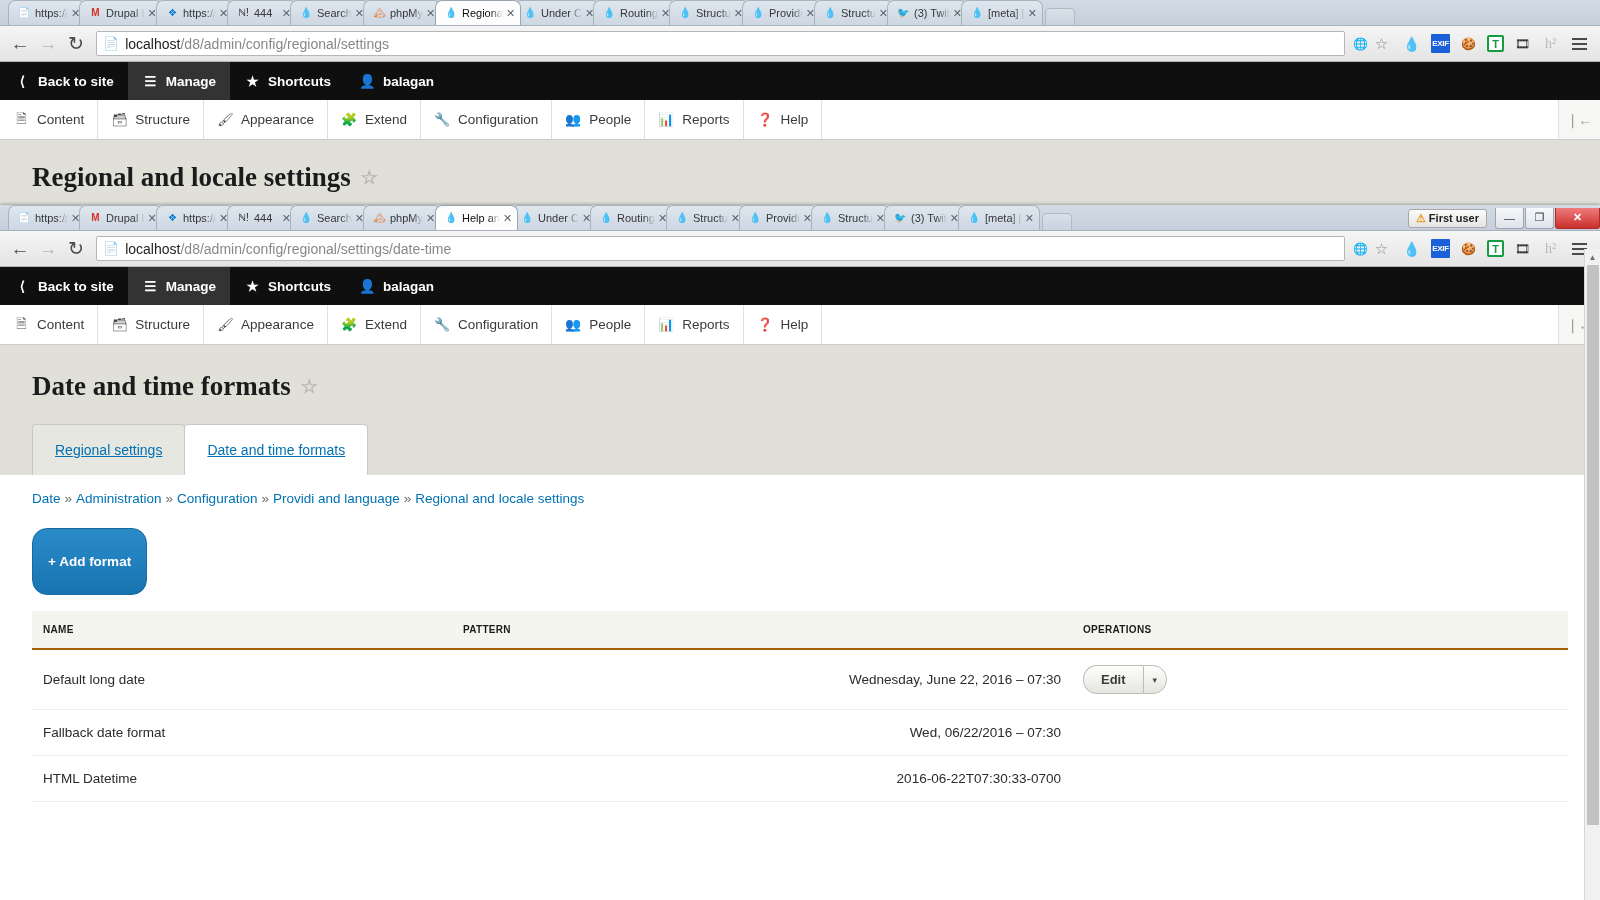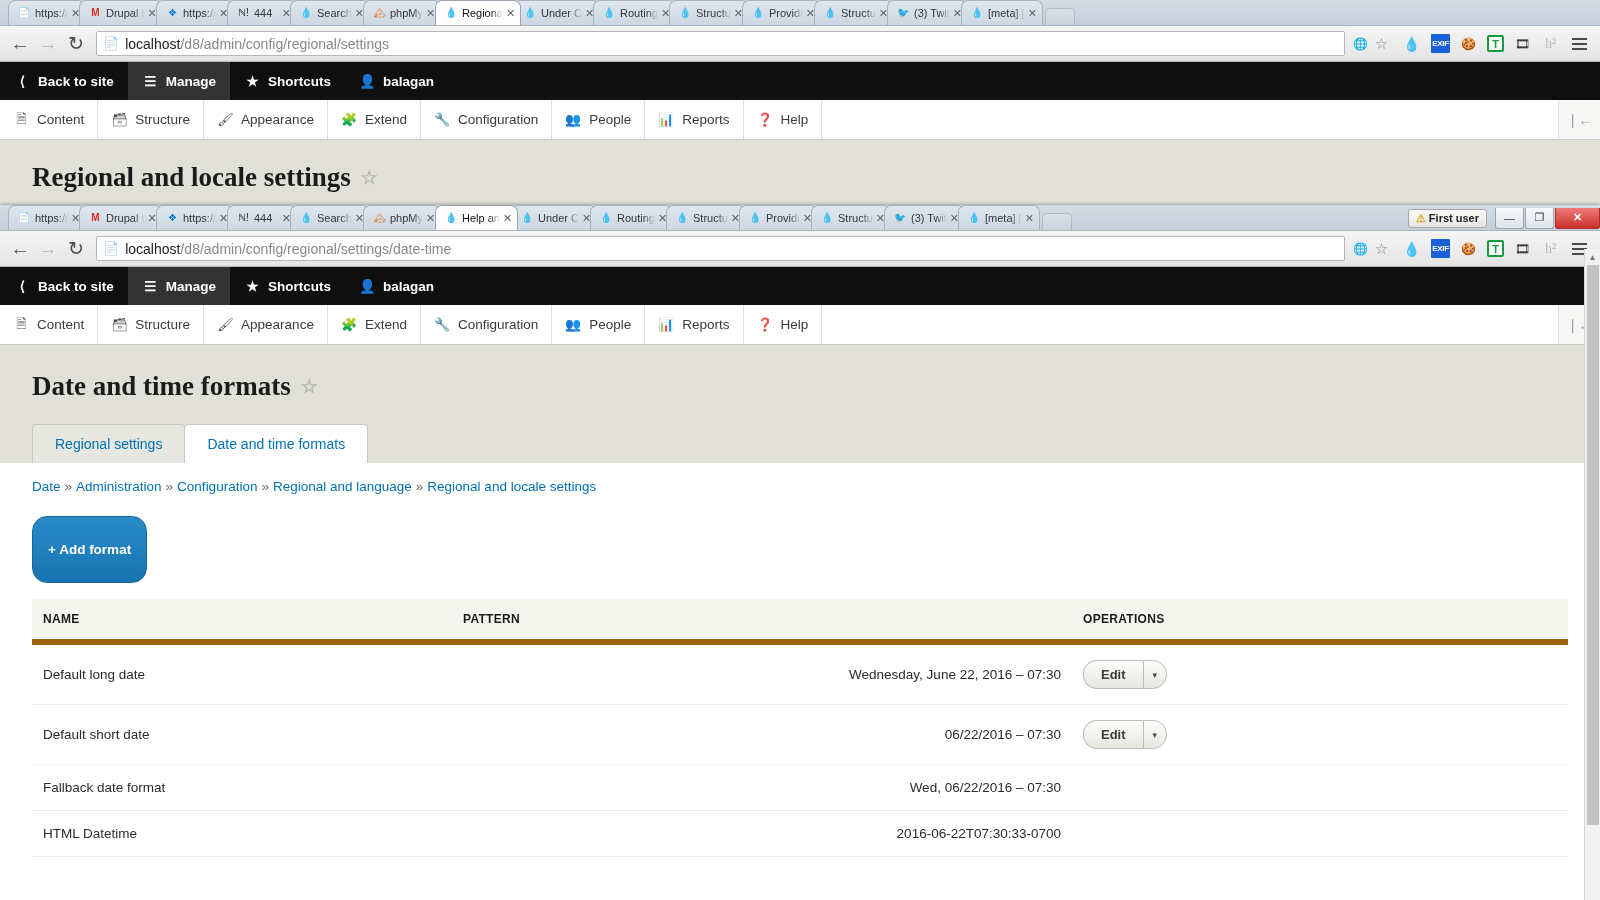--- a/index.html
+++ b/index.html
@@ -136,44 +136,44 @@
   .pg-head { background: #e0e0d9; padding: 22px 32px 26px 32px; border-bottom: 1px solid #bbbbb3; }
   .pg-title {
     font-family: "Liberation Serif", serif; font-size: 27px; font-weight: bold;
     color: #1b1b1b; display: flex; align-items: center; gap: 10px;
   }
   .star { color: #b7b7ae; font-size: 19px; }
 
   .w2-head { background: #e0e0d9; padding: 26px 32px 0 32px; }
   .tabs2 { display: flex; align-items: flex-end; padding: 0 32px; background: #e0e0d9; }
   .tab2 {
-    font-size: 14px; padding: 11px 22px; color: #0071b3;
+    font-size: 14px; padding: 17px 22px; color: #0071b3;
     background: #e7e7e1; border: 1px solid #c9c9c2; border-bottom: none;
-    border-radius: 4px 4px 0 0; margin-right: -1px;
+    border-radius: 4px 4px 0 0; margin-right: -1px; text-decoration: underline;
   }
   .tab2.active { background: #fff; border-color: #c9c9c2; color: #0071b3; position: relative; z-index: 2; }
 
   .body2 { background: #fff; padding: 0 32px; }
   .crumbs { font-size: 13.5px; color: #0071b3; padding: 16px 0 14px 0; }
   .crumbs a { color: #0071b3; text-decoration: none; }
   .crumbs .sep { color: #6b6b6b; margin: 0 4px; }
 
   .addbtn {
     display: inline-flex; align-items: center; justify-content: center;
     background: linear-gradient(to bottom,#2a8bc9,#1874b1);
     color: #fff; font-size: 13.5px; font-weight: bold;
     padding: 25px 15px; border-radius: 15px; border: 1px solid #1769a0;
     margin: 8px 0 16px 0;
   }
 
   table.fmt { width: 100%; border-collapse: collapse; font-size: 13.5px; }
   table.fmt thead th {
     text-align: left; background: #f5f5f0; color: #1b1b1b;
-    font-size: 12px; font-weight: bold; letter-spacing: .3px;
-    padding: 13px 11px; border-bottom: 6px solid #a16207;
+    font-size: 10px; font-weight: bold; letter-spacing: .3px;
+    padding: 13px 11px; border-bottom: 2px solid #a16207;
   }
   table.fmt tbody td {
     padding: 15px 11px; color: #2b2b2b; border-bottom: 1px solid #ededea;
   }
   .col-name { width: 420px; }
   .col-pattern { width: 620px; text-align: right; }
   .dropbtn { display: inline-flex; align-items: stretch; }
   .dropbtn .main {
     padding: 6px 17px; font-size: 13px; font-weight: bold; color: #3b3b3b;
     background: linear-gradient(to bottom,#fdfdfc,#e6e6e0);
@@ -544,21 +544,21 @@
         <span class="star">☆</span>
       </div>
     </div>
 
     <div class="tabs2" id="lt2" style="padding-top:22px;">
         <div class="tab2">Regional settings</div>
         <div class="tab2 active">Date and time formats</div>
       </div>
 
     <div class="body2">
-      <div class="crumbs" id="bc"><a href="#">Date</a><span class="sep">»</span><a href="#">Administration</a><span class="sep">»</span><a href="#">Configuration</a><span class="sep">»</span><a href="#">Regional and language</a><span class="sep">»</span><a href="#">Regional and locale settings</a></div>
+      <div class="crumbs" id="bc"><a href="#">Date</a><span class="sep">»</span><a href="#">Administration</a><span class="sep">»</span><a href="#">Configuration</a><span class="sep">»</span><a href="#">Providi and language</a><span class="sep">»</span><a href="#">Regional and locale settings</a></div>
 
       <div class="addbtn">+ Add format</div>
 
       <table class="fmt">
         <thead>
           <tr>
             <th class="col-name">NAME</th>
             <th class="col-pattern">PATTERN</th>
             <th>OPERATIONS</th>
           </tr>
@@ -566,28 +566,20 @@
         <tbody id="tb">
             <tr>
               <td class="col-name">Default long date</td>
               <td class="col-pattern">Wednesday, June 22, 2016 – 07:30</td>
               <td><span class="dropbtn">
                   <span class="main">Edit</span>
                   <span class="arr">▾</span>
                 </span></td>
             </tr>
             <tr>
-              <td class="col-name">Default short date</td>
-              <td class="col-pattern">06/22/2016 – 07:30</td>
-              <td><span class="dropbtn">
-                  <span class="main">Edit</span>
-                  <span class="arr">▾</span>
-                </span></td>
-            </tr>
-            <tr>
               <td class="col-name">Fallback date format</td>
               <td class="col-pattern">Wed, 06/22/2016 – 07:30</td>
               <td></td>
             </tr>
             <tr>
               <td class="col-name">HTML Datetime</td>
               <td class="col-pattern">2016-06-22T07:30:33-0700</td>
               <td></td>
             </tr>
           </tbody>

